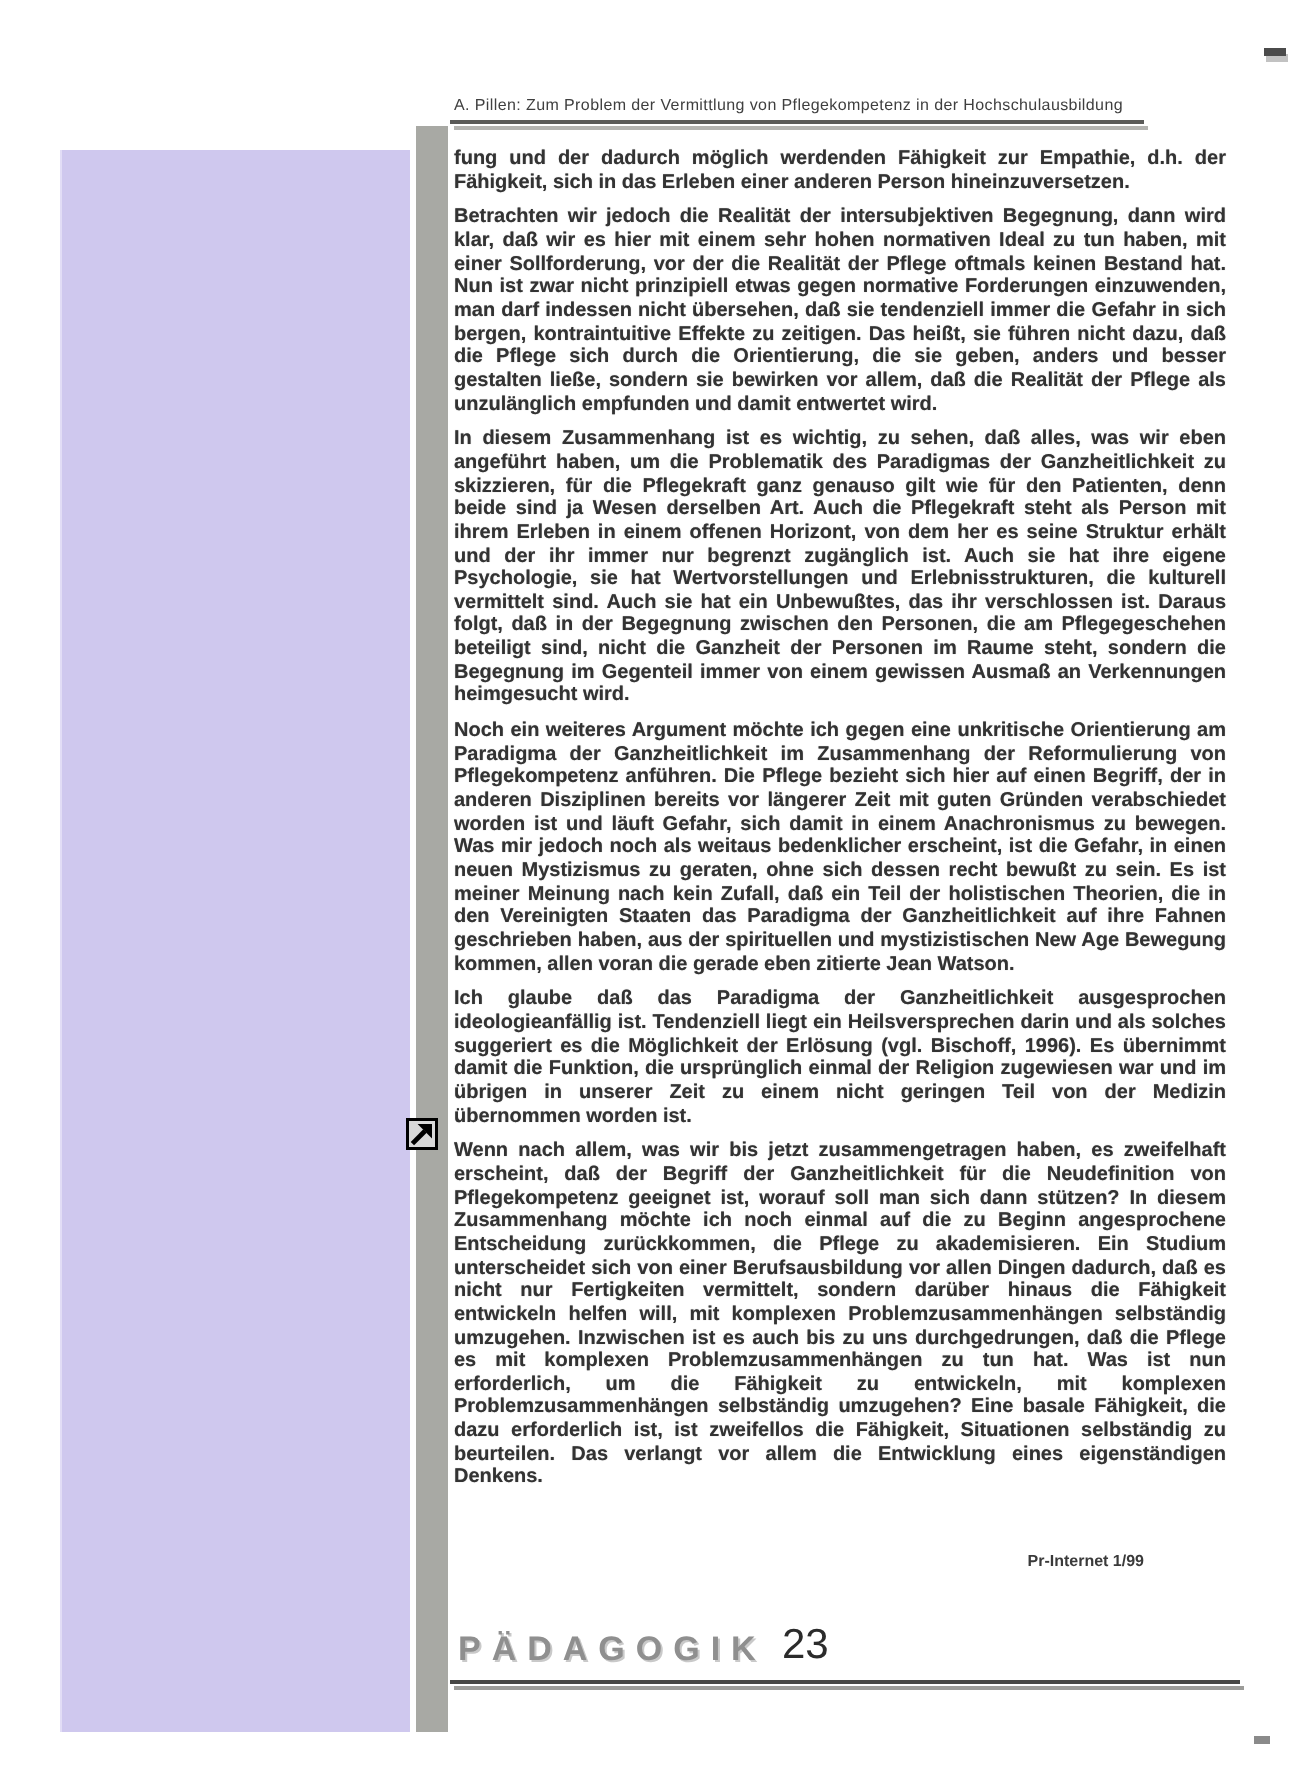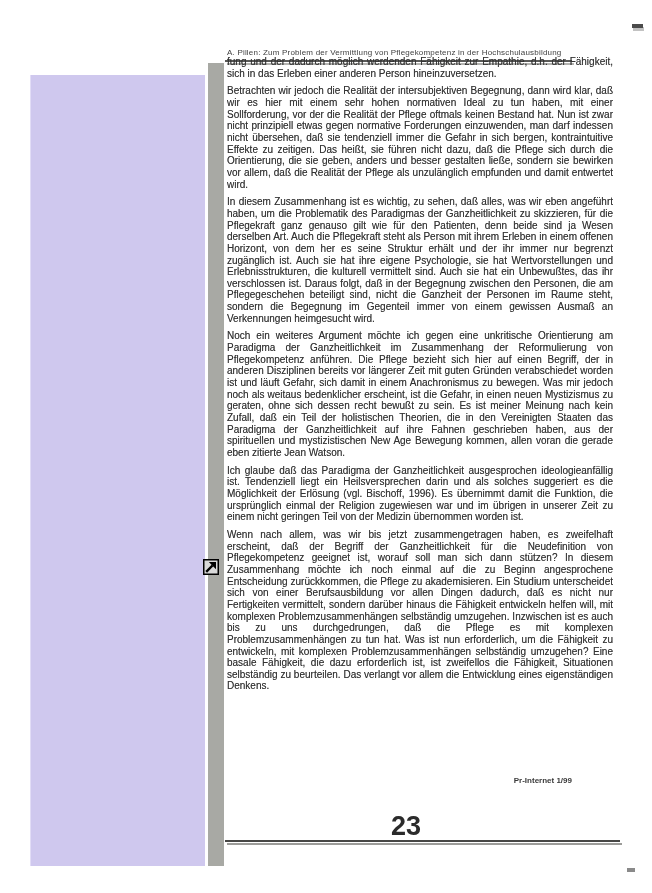--- a/index.html
+++ b/index.html
@@ -44,27 +44,28 @@
   }
   .head-rule-shadow {
     position: absolute;
     left: 227px; top: 63px;
     width: 347px; height: 2px;
     background: #b3b3b0;
   }
   
   .body-column {
     position: absolute;
-    left: 227px; top: 56px;
+    left: 227px; top: 74px;
     width: 386px;
     color: #333333;
     font-size: 10px;
     line-height: 11.65px;
     text-align: justify;
     text-shadow: 0 0 0.4px rgba(40,40,40,0.55);
+    font-weight: bold;
   }
   .body-column p { margin: 0 0 6px 0; }
   
   .margin-icon {
     position: absolute;
     left: 203px; top: 559px;
     width: 16px; height: 16px;
     line-height: 0;
   }
   
@@ -73,22 +74,22 @@
     left: 229px; top: 815px;
     font-size: 17px;
     font-weight: bold;
     letter-spacing: 5.5px;
     color: #8f8f8f;
     text-shadow: 1px 1px 0 #c9c9c9;
   }
   .page-number {
     position: absolute;
     left: 391px; top: 811px;
-    font-size: 27px;
-    font-weight: bold;
+    font-size: 21px;
+    font-weight: normal;
     color: #2b2b2b;
   }
   .issue-label {
     position: absolute;
     right: 80px; top: 776px;
     font-size: 8px;
     font-weight: bold;
     color: #3a3a3a;
     white-space: nowrap;
   }
@@ -134,18 +135,19 @@
 
   <div class="body-column">
       <p>fung und der dadurch möglich werdenden Fähigkeit zur Empathie, d.h. der Fähigkeit, sich in das Erleben einer anderen Person hineinzuversetzen.</p>
       <p>Betrachten wir jedoch die Realität der intersubjektiven Begegnung, dann wird klar, daß wir es hier mit einem sehr hohen normativen Ideal zu tun haben, mit einer Sollforderung, vor der die Realität der Pflege oftmals keinen Bestand hat. Nun ist zwar nicht prinzipiell etwas gegen normative Forderungen einzuwenden, man darf indessen nicht übersehen, daß sie tendenziell immer die Gefahr in sich bergen, kontraintuitive Effekte zu zeitigen. Das heißt, sie führen nicht dazu, daß die Pflege sich durch die Orientierung, die sie geben, anders und besser gestalten ließe, sondern sie bewirken vor allem, daß die Realität der Pflege als unzulänglich empfunden und damit entwertet wird.</p>
       <p>In diesem Zusammenhang ist es wichtig, zu sehen, daß alles, was wir eben angeführt haben, um die Problematik des Paradigmas der Ganzheitlichkeit zu skizzieren, für die Pflegekraft ganz genauso gilt wie für den Patienten, denn beide sind ja Wesen derselben Art. Auch die Pflegekraft steht als Person mit ihrem Erleben in einem offenen Horizont, von dem her es seine Struktur erhält und der ihr immer nur begrenzt zugänglich ist. Auch sie hat ihre eigene Psychologie, sie hat Wertvorstellungen und Erlebnisstrukturen, die kulturell vermittelt sind. Auch sie hat ein Unbewußtes, das ihr verschlossen ist. Daraus folgt, daß in der Begegnung zwischen den Personen, die am Pflegegeschehen beteiligt sind, nicht die Ganzheit der Personen im Raume steht, sondern die Begegnung im Gegenteil immer von einem gewissen Ausmaß an Verkennungen heimgesucht wird.</p>
       <p>Noch ein weiteres Argument möchte ich gegen eine unkritische Orientierung am Paradigma der Ganzheitlichkeit im Zusammenhang der Reformulierung von Pflegekompetenz anführen. Die Pflege bezieht sich hier auf einen Begriff, der in anderen Disziplinen bereits vor längerer Zeit mit guten Gründen verabschiedet worden ist und läuft Gefahr, sich damit in einem Anachronismus zu bewegen. Was mir jedoch noch als weitaus bedenklicher erscheint, ist die Gefahr, in einen neuen Mystizismus zu geraten, ohne sich dessen recht bewußt zu sein. Es ist meiner Meinung nach kein Zufall, daß ein Teil der holistischen Theorien, die in den Vereinigten Staaten das Paradigma der Ganzheitlichkeit auf ihre Fahnen geschrieben haben, aus der spirituellen und mystizistischen New Age Bewegung kommen, allen voran die gerade eben zitierte Jean Watson.</p>
       <p>Ich glaube daß das Paradigma der Ganzheitlichkeit ausgesprochen ideologieanfällig ist. Tendenziell liegt ein Heilsversprechen darin und als solches suggeriert es die Möglichkeit der Erlösung (vgl. Bischoff, 1996). Es übernimmt damit die Funktion, die ursprünglich einmal der Religion zugewiesen war und im übrigen in unserer Zeit zu einem nicht geringen Teil von der Medizin übernommen worden ist.</p>
       <p>Wenn nach allem, was wir bis jetzt zusammengetragen haben, es zweifelhaft erscheint, daß der Begriff der Ganzheitlichkeit für die Neudefinition von Pflegekompetenz geeignet ist, worauf soll man sich dann stützen? In diesem Zusammenhang möchte ich noch einmal auf die zu Beginn angesprochene Entscheidung zurückkommen, die Pflege zu akademisieren. Ein Studium unterscheidet sich von einer Berufsausbildung vor allen Dingen dadurch, daß es nicht nur Fertigkeiten vermittelt, sondern darüber hinaus die Fähigkeit entwickeln helfen will, mit komplexen Problemzusammenhängen selbständig umzugehen. Inzwischen ist es auch bis zu uns durchgedrungen, daß die Pflege es mit komplexen Problemzusammenhängen zu tun hat. Was ist nun erforderlich, um die Fähigkeit zu entwickeln, mit komplexen Problemzusammenhängen selbständig umzugehen? Eine basale Fähigkeit, die dazu erforderlich ist, ist zweifellos die Fähigkeit, Situationen selbständig zu beurteilen. Das verlangt vor allem die Entwicklung eines eigenständigen Denkens.</p>
     </div>
 
+  <div class="journal-label">PÄDAGOGIK</div>
   <div class="page-number">23</div>
   <div class="issue-label">Pr-Internet 1/99</div>
   <div class="foot-rule"></div>
   <div class="foot-rule-shadow"></div>
 
 </div>
 
 </body></html>

